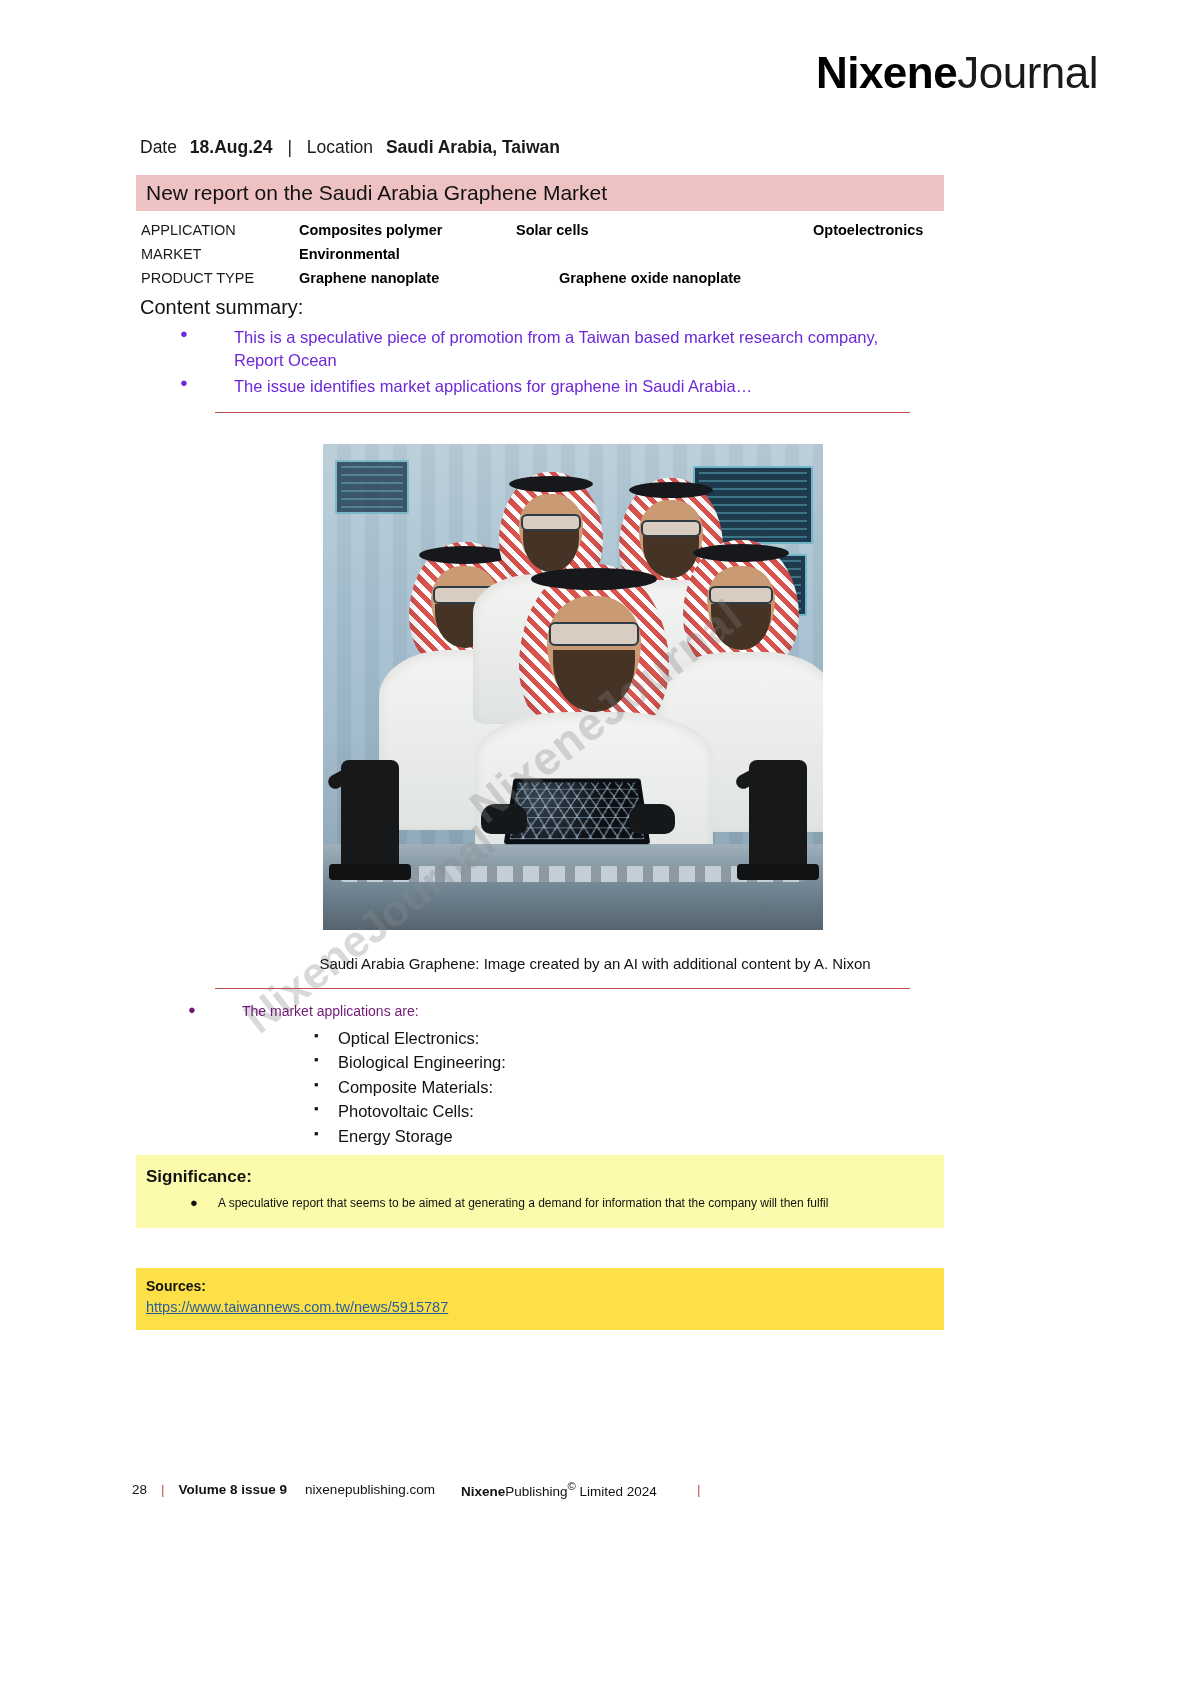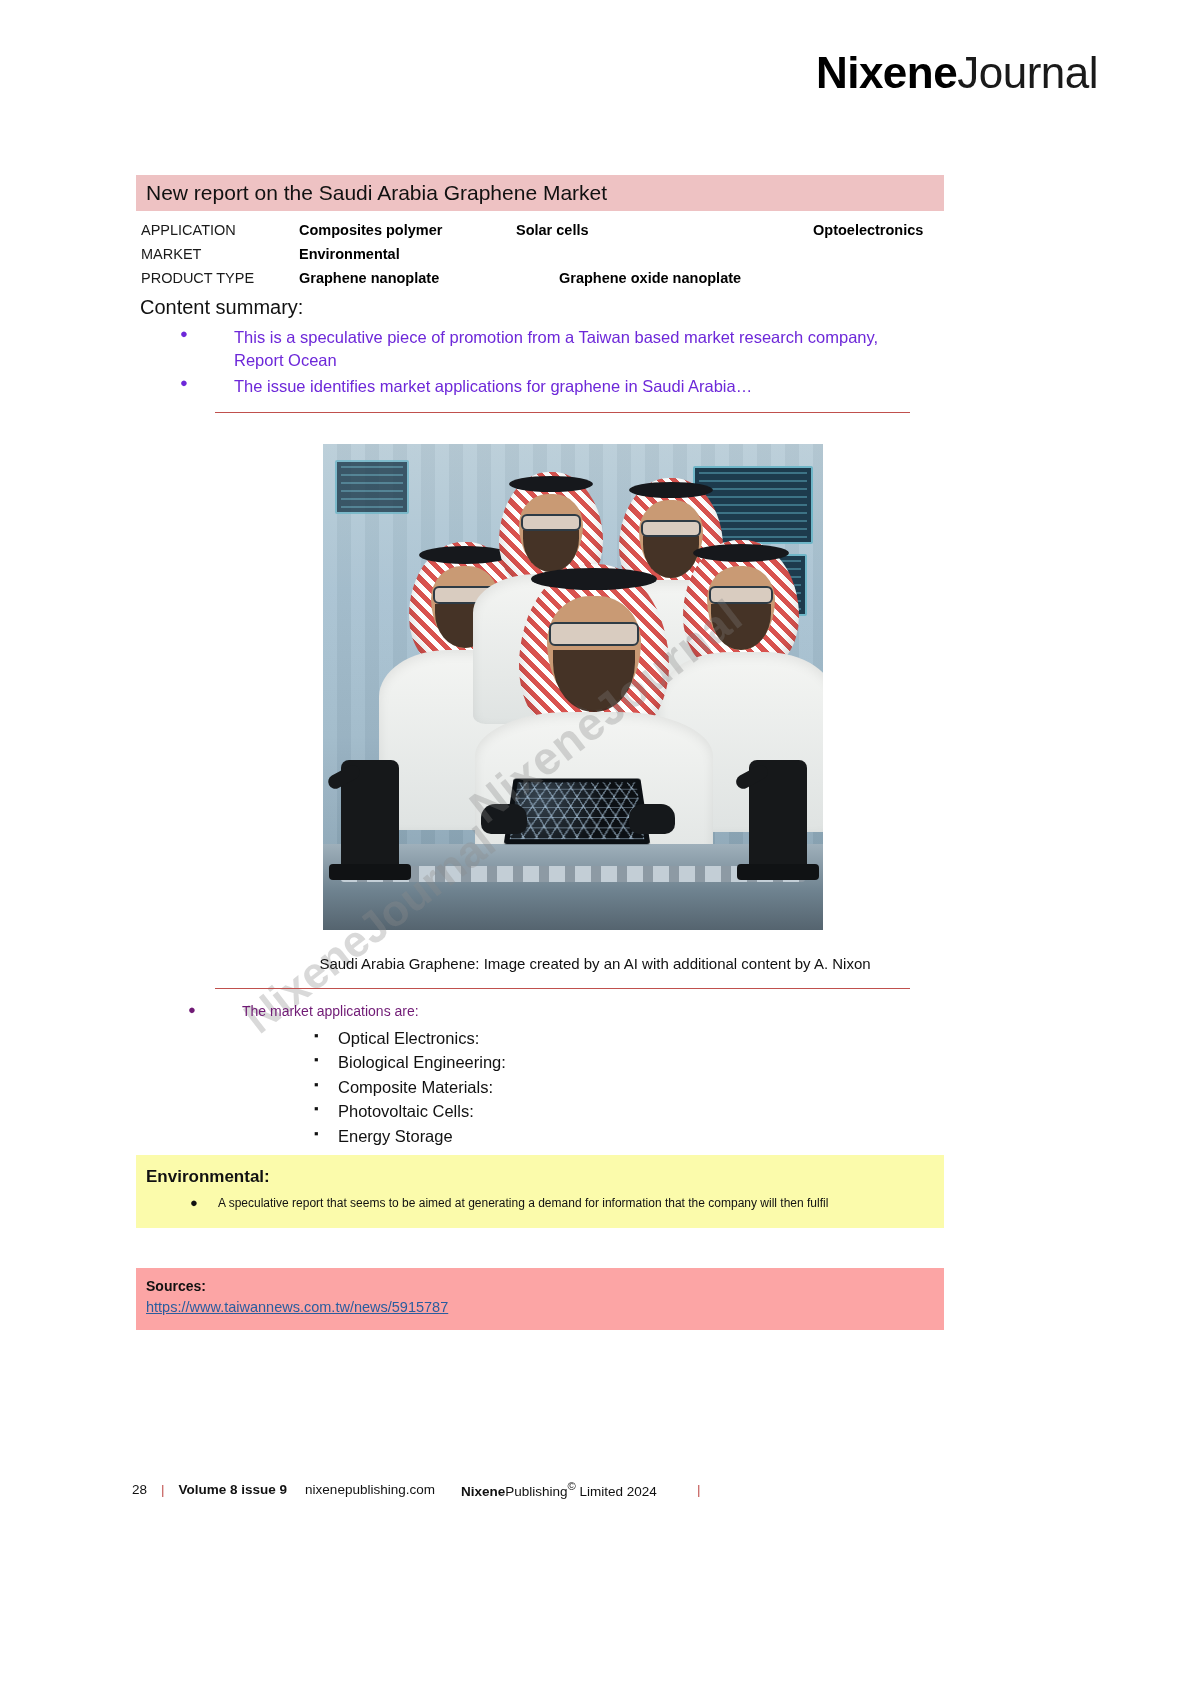--- a/index.html
+++ b/index.html
@@ -345,21 +345,21 @@
     left: 44px; top: -1px;
     font-size: 13px;
   }
 
   
   .sources {
     position: absolute;
     top: 1268px;
     left: 136px;
     width: 808px;
-    background: #fca5a5;
+    background: #fde047;
     padding: 10px 14px 14px 10px;
   }
   .sources .lbl {
     font-size: 14px;
     font-weight: 700;
     color: #111;
     margin-bottom: 4px;
   }
   .sources a {
     font-size: 14.5px;
@@ -387,20 +387,27 @@
 </style>
 </head>
 <body>
 
 <div class="page">
 
   <div class="masthead">
     <span class="bold">Nixene</span><span class="light">Journal</span>
   </div>
 
+  <div class="metaline">
+    <span class="lbl">Date</span>
+    <span class="val" style="padding-left:8px;">18.Aug.24</span>
+    <span class="sep">|</span>
+    <span class="lbl">Location</span>
+    <span class="val" style="padding-left:8px;">Saudi Arabia, Taiwan</span>
+  </div>
 
   <div class="title-banner">
     <span>New report on the Saudi Arabia Graphene Market</span>
   </div>
 
   <div class="taxonomy">
     <div class="tax-row">
       <span class="tax-key">APPLICATION</span>
       <span class="tax-v1">Composites polymer</span>
       <span class="tax-v2" style="left:375px;">Solar cells</span>
@@ -492,21 +499,21 @@
   <div class="apps-bullet">The market applications are:</div>
   <div class="apps-list">
     <div class="app-item">Optical Electronics:</div>
     <div class="app-item">Biological Engineering:</div>
     <div class="app-item">Composite Materials:</div>
     <div class="app-item">Photovoltaic Cells:</div>
     <div class="app-item">Energy Storage</div>
   </div>
 
   <div class="significance">
-    <h3>Environmental:</h3>
+    <h3>Significance:</h3>
     <div class="sig-bullet">A speculative report that seems to be aimed at generating a demand for information that the company will then fulfil</div>
   </div>
 
   <div class="sources">
     <div class="lbl">Sources:</div>
     <a href="#">https://www.taiwannews.com.tw/news/5915787</a>
   </div>
 
   <div class="footer">
     <span class="pg">28</span>

